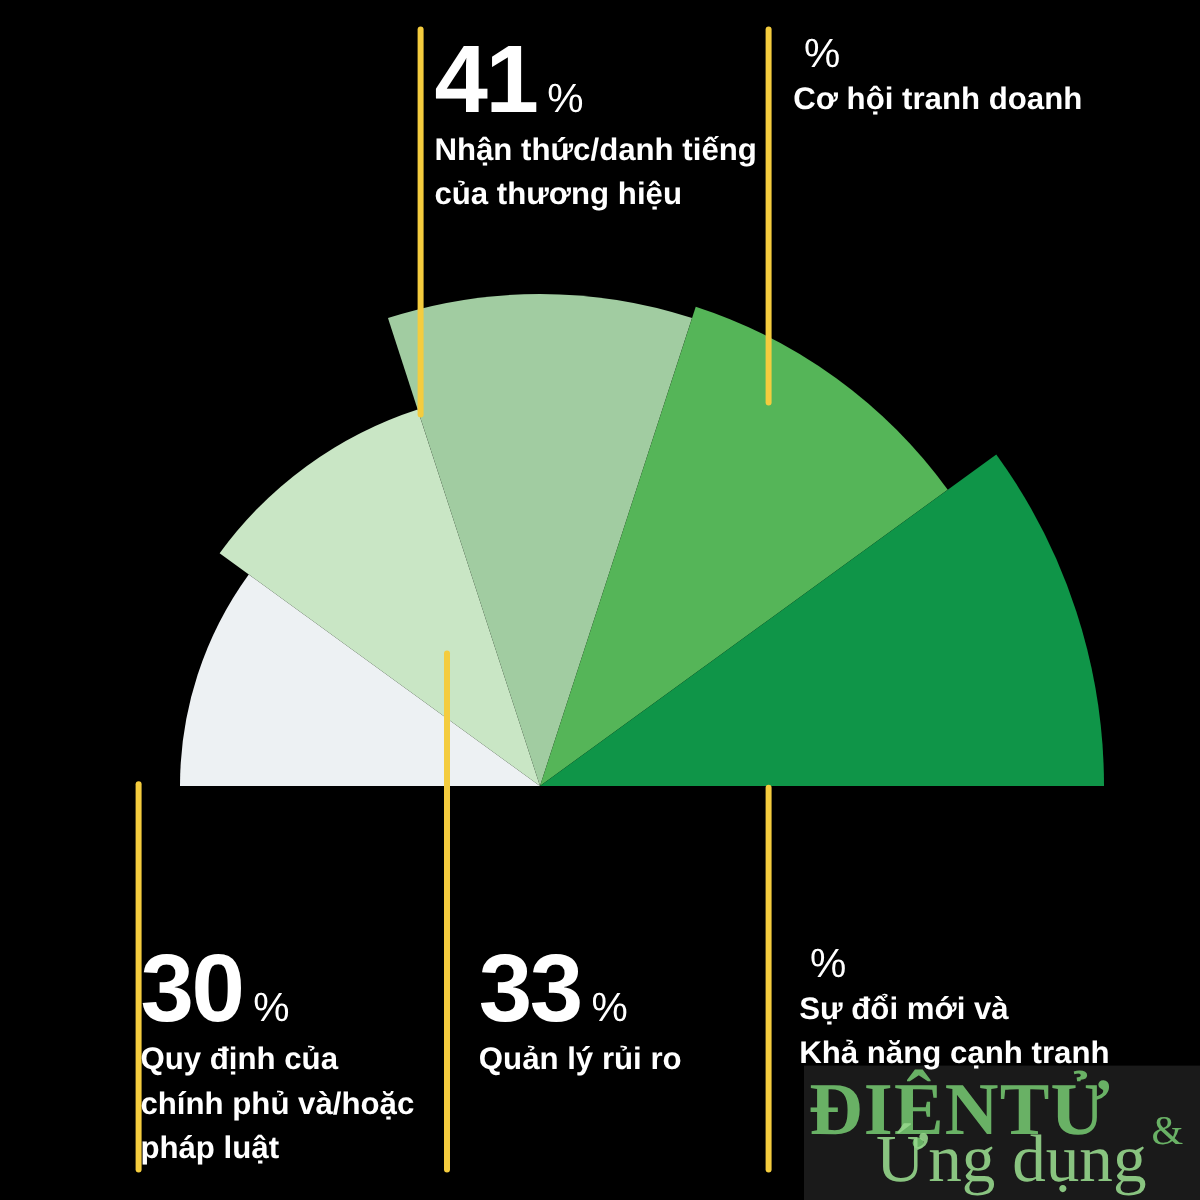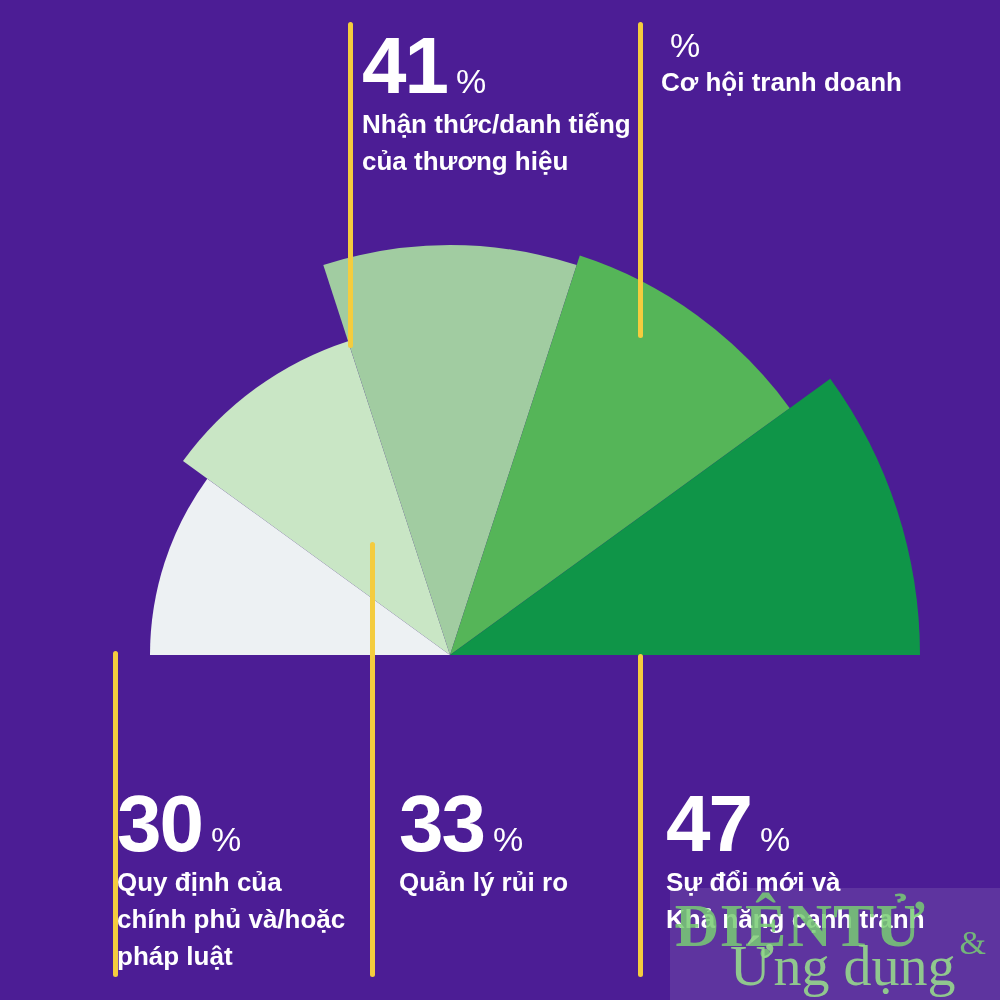--- a/index.html
+++ b/index.html
@@ -107,21 +107,21 @@
     top: 46px;
     font-size: 56px;
     font-family: "Liberation Serif", serif;
     color: rgba(150, 215, 140, 0.90);
     white-space: nowrap;
   }
 </style>
 </head>
 <body>
 
-<div id="stage" style="background: #4c1d95;">
+<div id="stage" style="background: #000000;">
 
   <svg id="rose" viewBox="0 0 1000 1000">
 
     <path fill="#EDF1F3" d="M 450 655 L 150.00 655.00 A 300.00 300.00 0 0 1 207.29 478.66 Z"></path>
 
     <path fill="#C9E6C5" d="M 450 655 L 183.02 461.03 A 330.00 330.00 0 0 1 348.02 341.15 Z"></path>
 
     <path fill="#A1CCA1" d="M 450 655 L 323.30 265.07 A 410.00 410.00 0 0 1 576.70 265.07 Z"></path>
 
     <path fill="#55B558" d="M 450 655 L 579.79 255.56 A 420.00 420.00 0 0 1 789.79 408.13 Z"></path>
@@ -164,21 +164,20 @@
   <div class="label" id="label-risk" style="color: rgb(255, 255, 255);">
     <div class="pctline">
       <span class="pctnum">33</span>
       <span class="pctsign">%</span>
     </div>
     <div class="caption">Quản lý rủi ro</div>
   </div>
 
   <div class="label" id="label-innovation" style="color: rgb(255, 255, 255);">
     <div class="pctline">
-      <span class="pctnum">47</span>
       <span class="pctsign">%</span>
     </div>
     <div class="caption">Sự đổi mới và
 Khả năng cạnh tranh</div>
   </div>
 
   <div id="watermark">
     <span class="wm-top">ĐIỆNTỬ</span>
     <span class="wm-amp">&amp;</span>
     <span class="wm-bottom">Ứng dụng</span>

